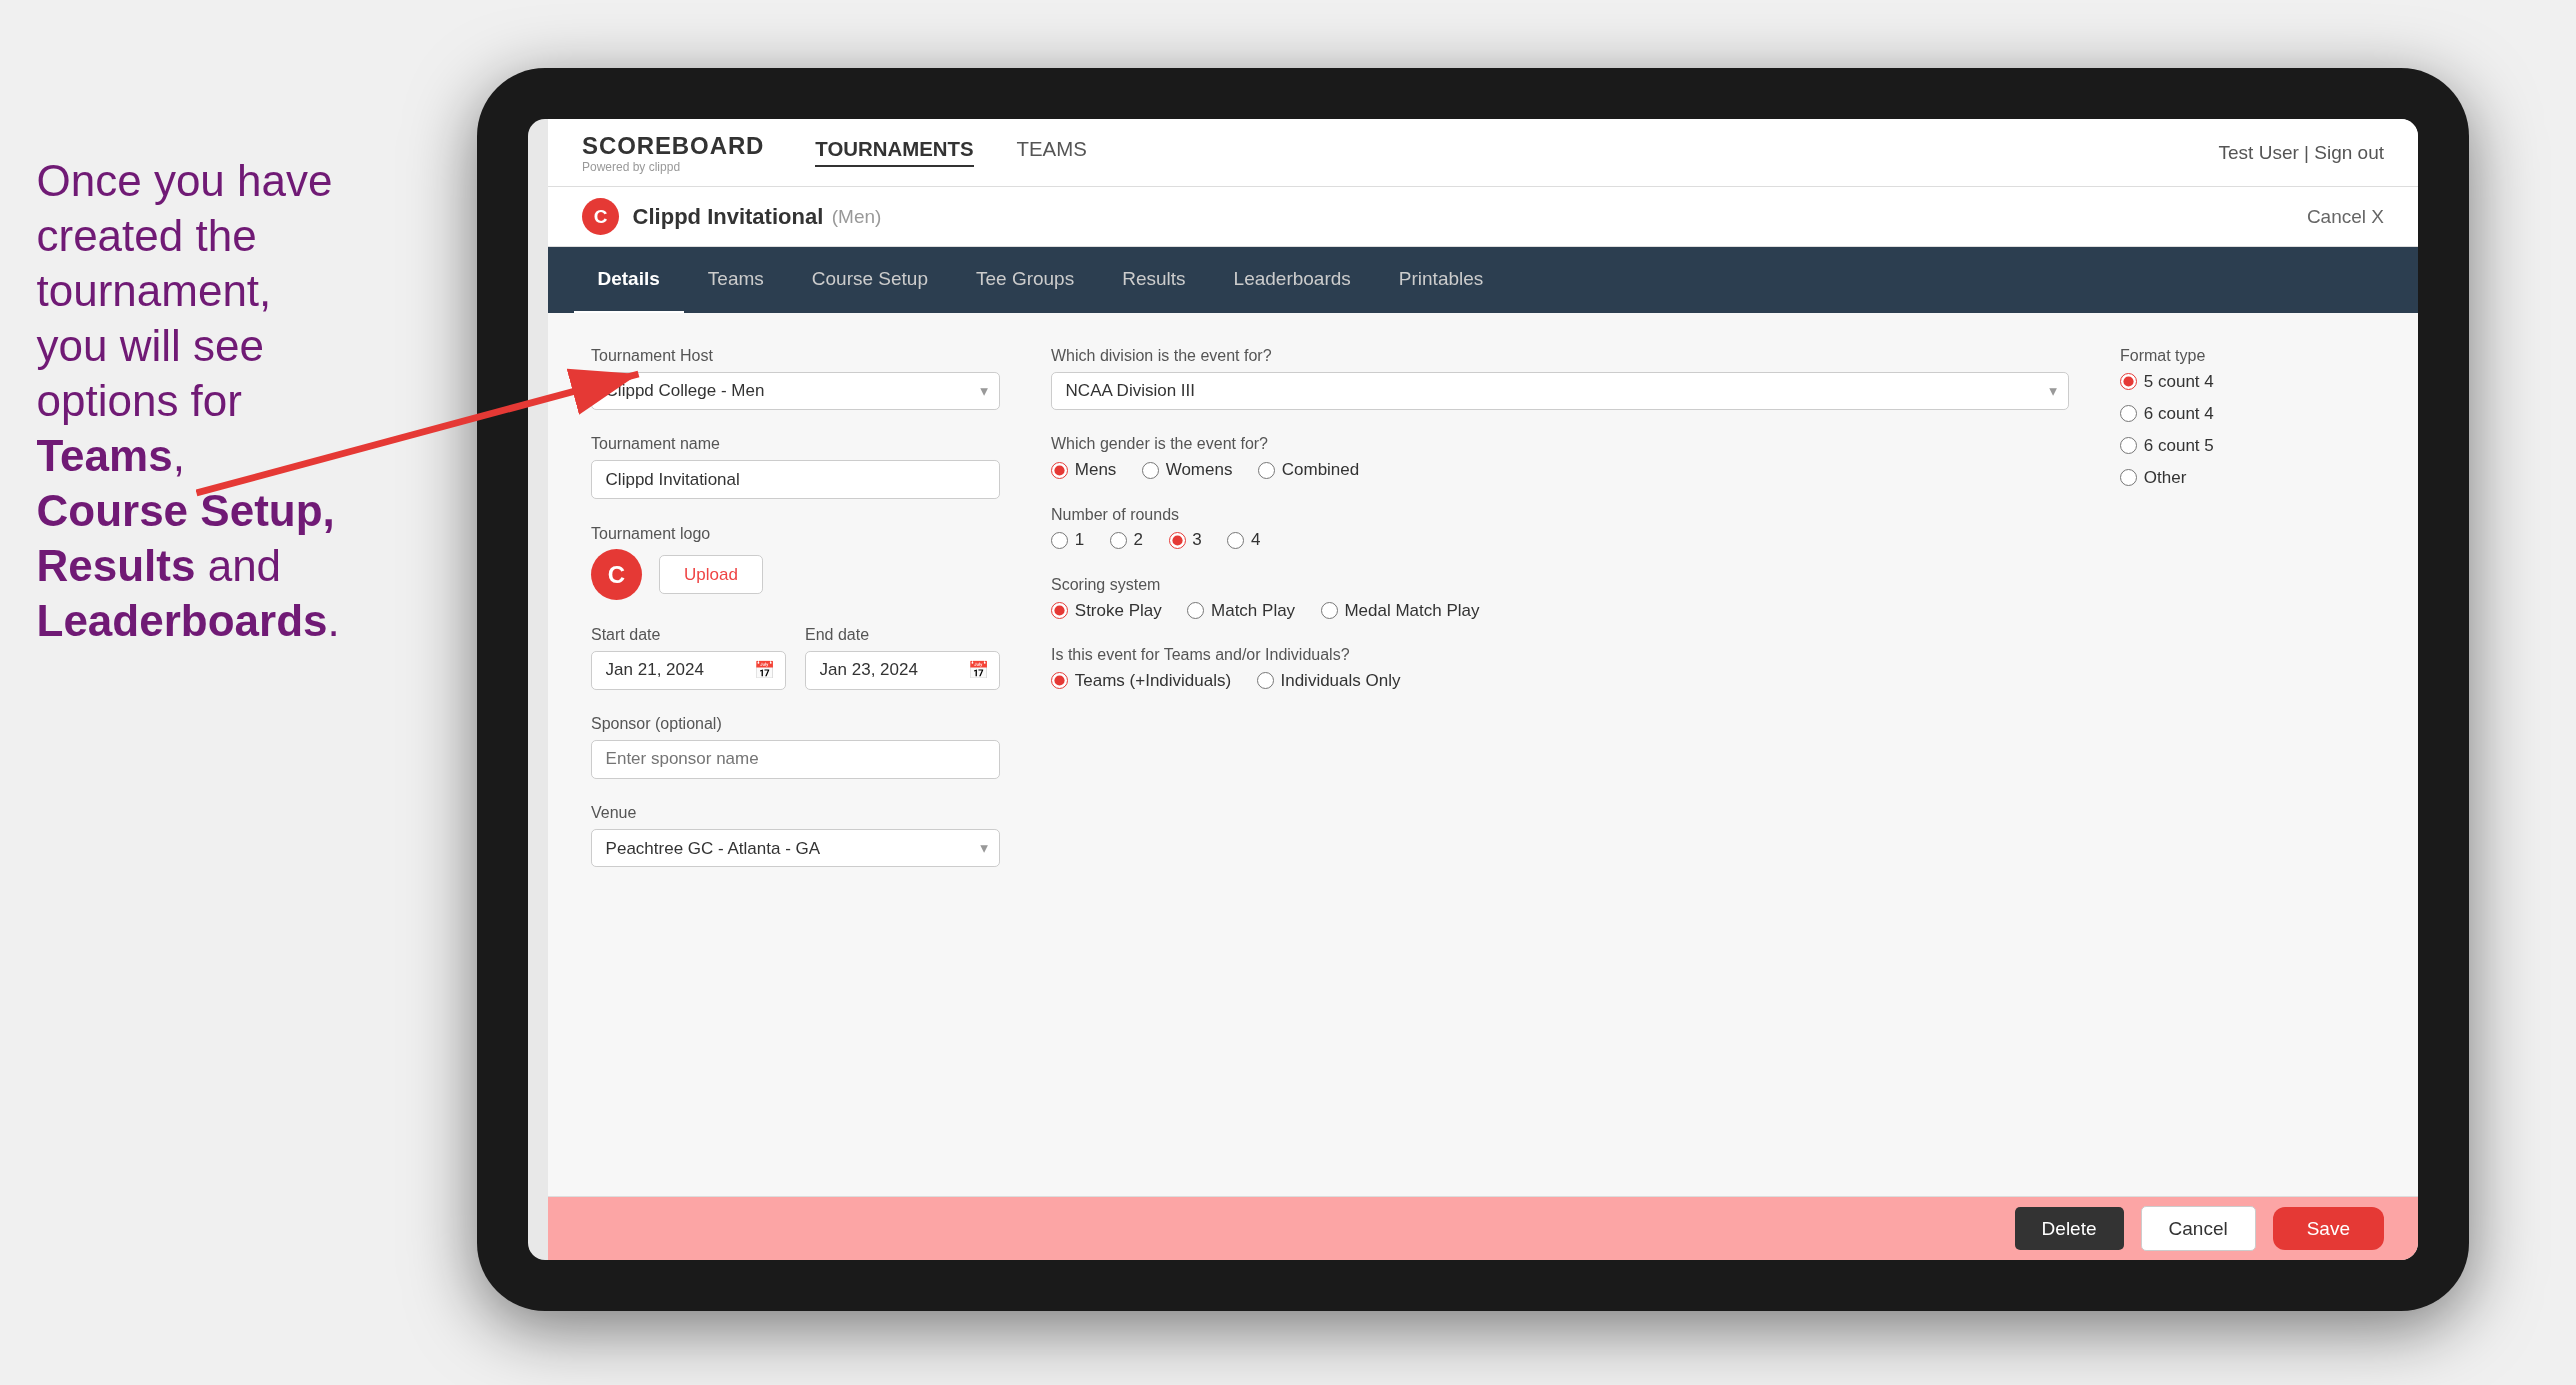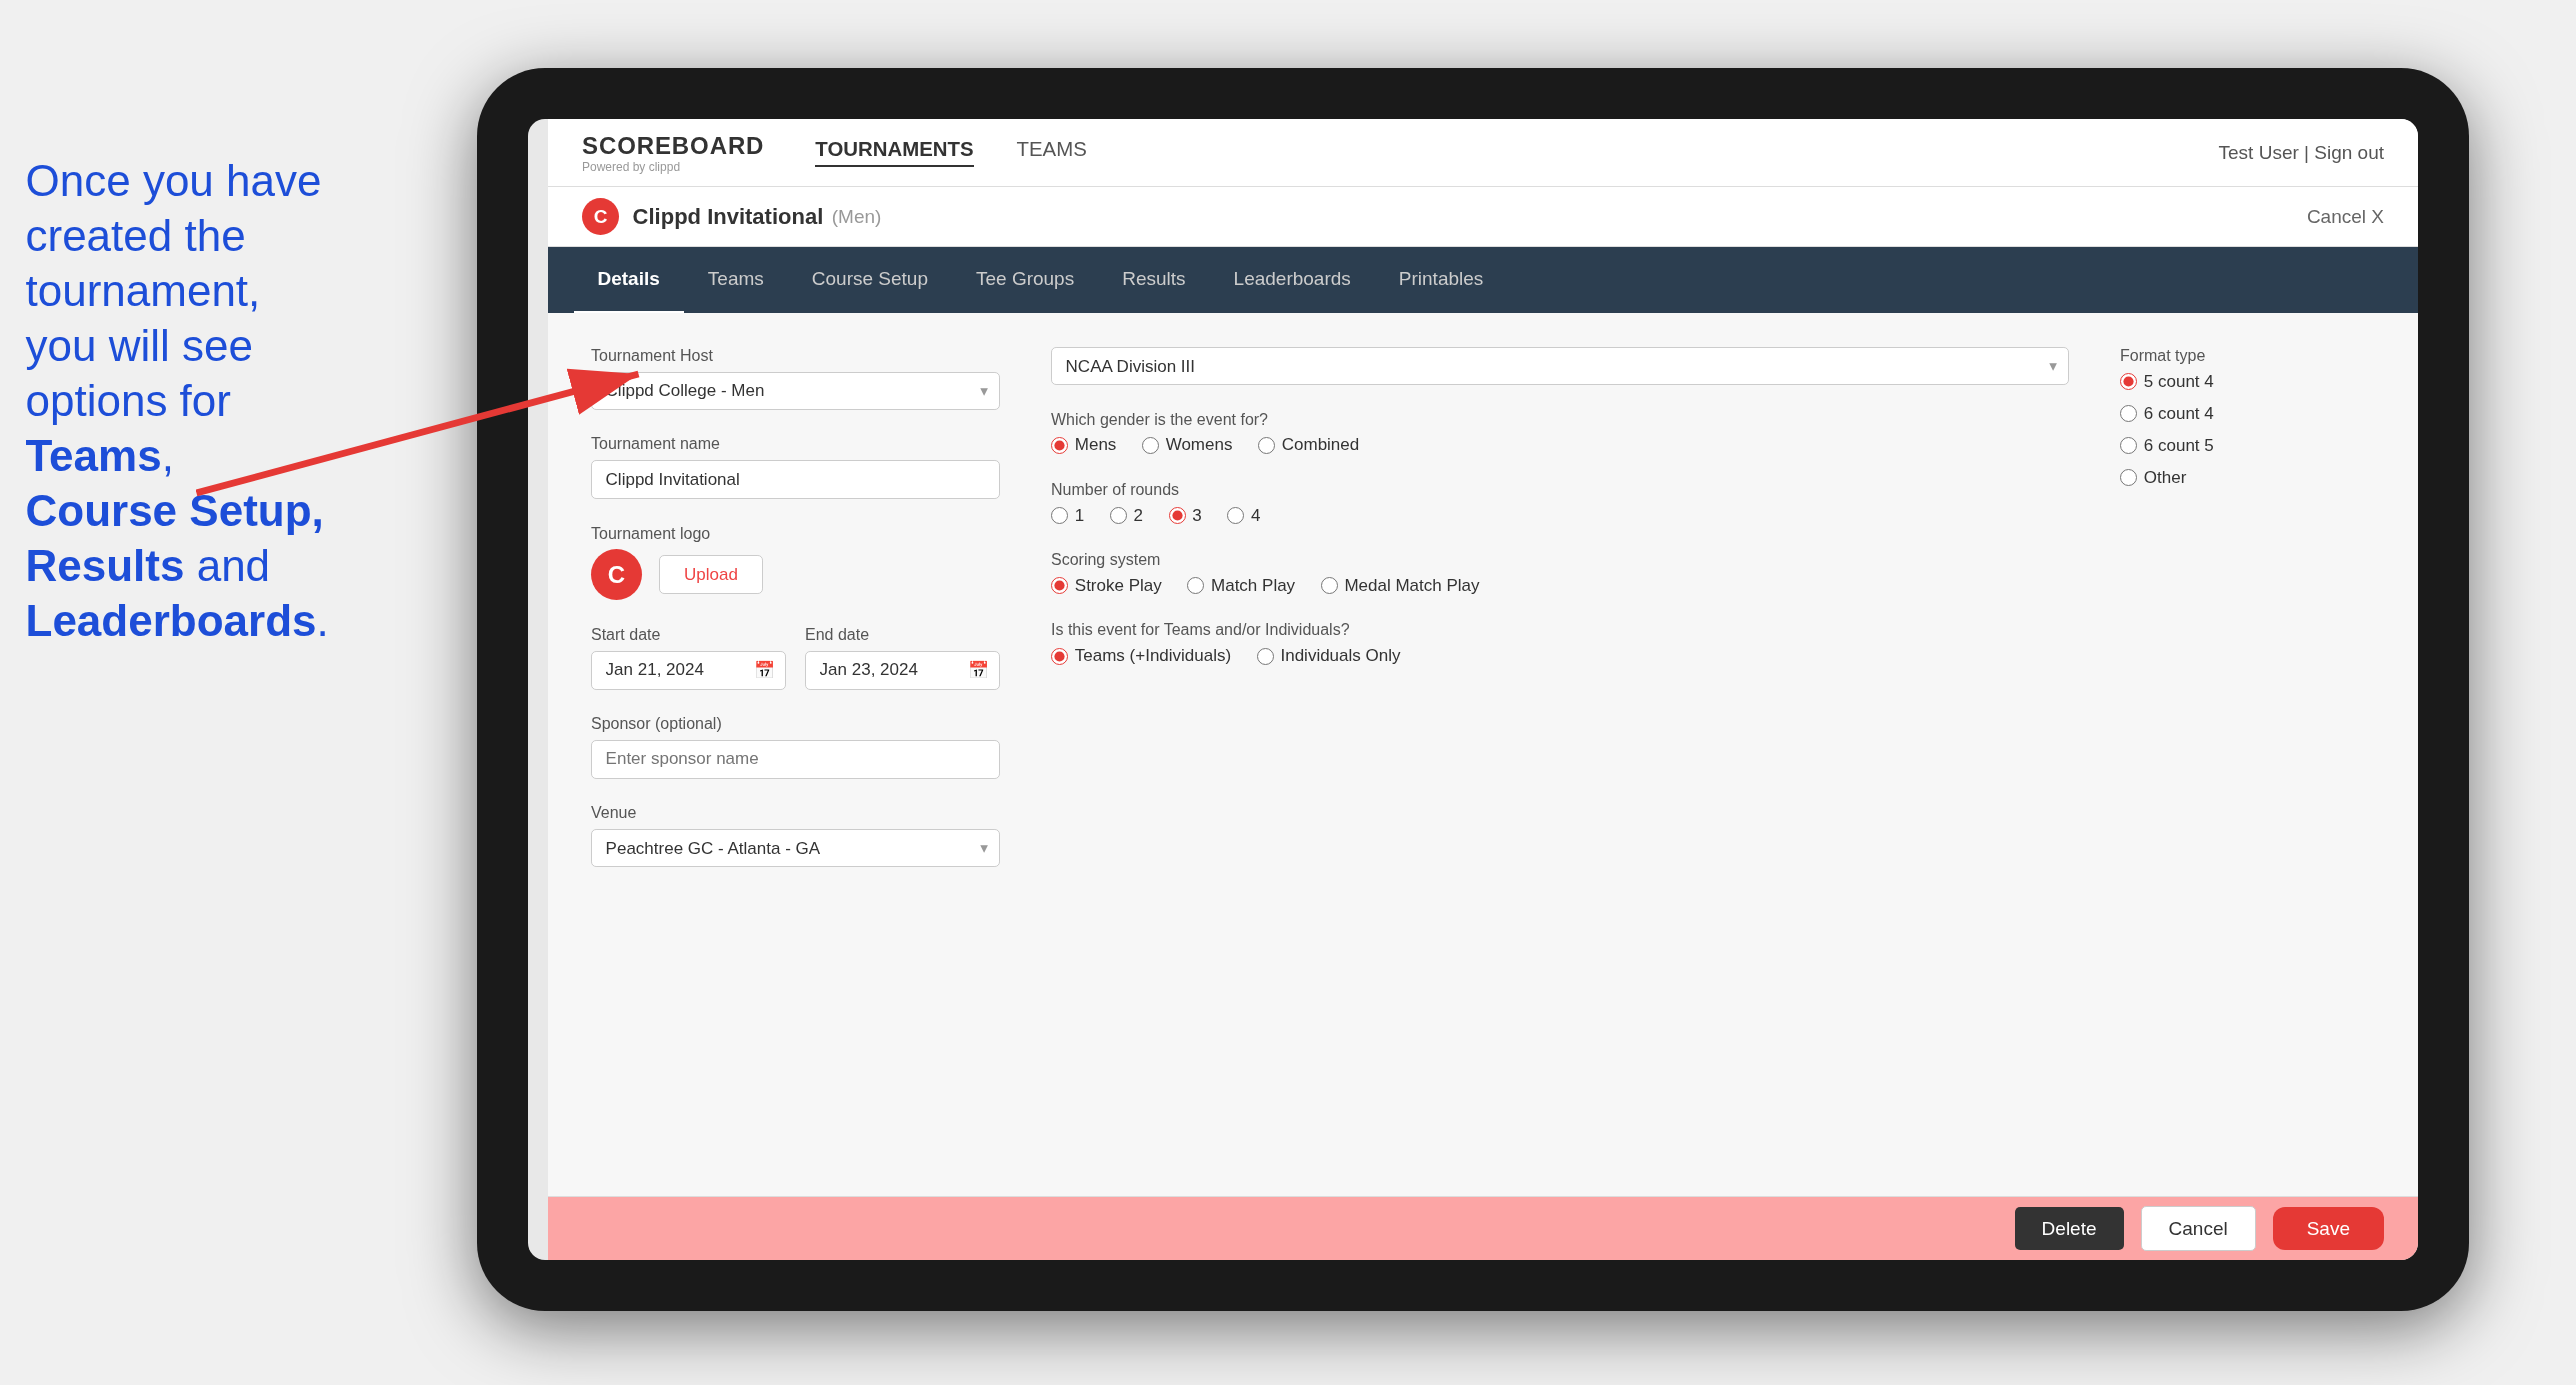--- a/index.html
+++ b/index.html
@@ -8,27 +8,27 @@
       font-family: -apple-system, BlinkMacSystemFont, 'Segoe UI', sans-serif;
       width: 2576px;
       height: 1386px;
       position: relative;
       overflow: hidden;
     }
 
     
     .instruction-text {
       position: absolute;
-      left: 0;
+      left: 11px;
       top: 136px;
       width: 392px;
       font-size: 44px;
       line-height: 1.25;
       padding: 17px 25.5px;
-      color: #1d4ed8;
+      color: #701a75;
     }
     .instruction-text strong {
       font-weight: 800;
     }
 
     
     .tablet-shell {
       position: absolute;
       left: 477px;
       top: 68px;
@@ -514,20 +514,21 @@
               </select>
               <span class="select-arrow">▾</span>
             </div>
           </div>
 
         </div>
 
         <div class="middle-col">
 
           <div class="field-group">
+            <div class="field-label">Which division is the event for?</div>
             <div class="select-wrapper">
               <select class="field-select">
                 <option>NCAA Division III</option>
               </select>
               <span class="select-arrow">▾</span>
             </div>
           </div>
 
           <div class="field-group">
             <div class="field-label">Which gender is the event for?</div>

